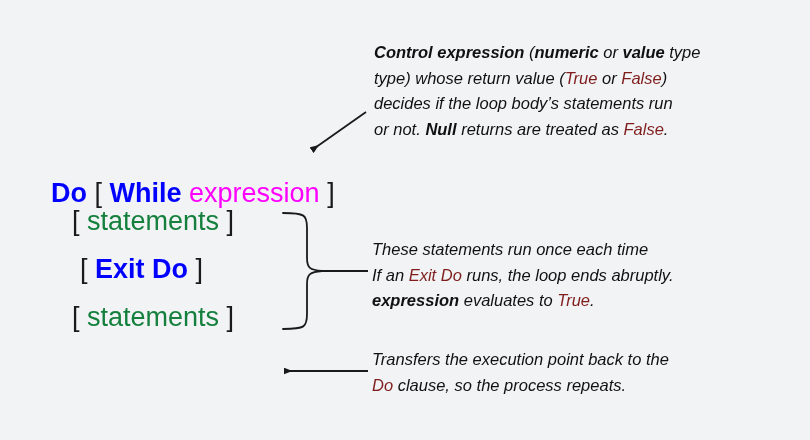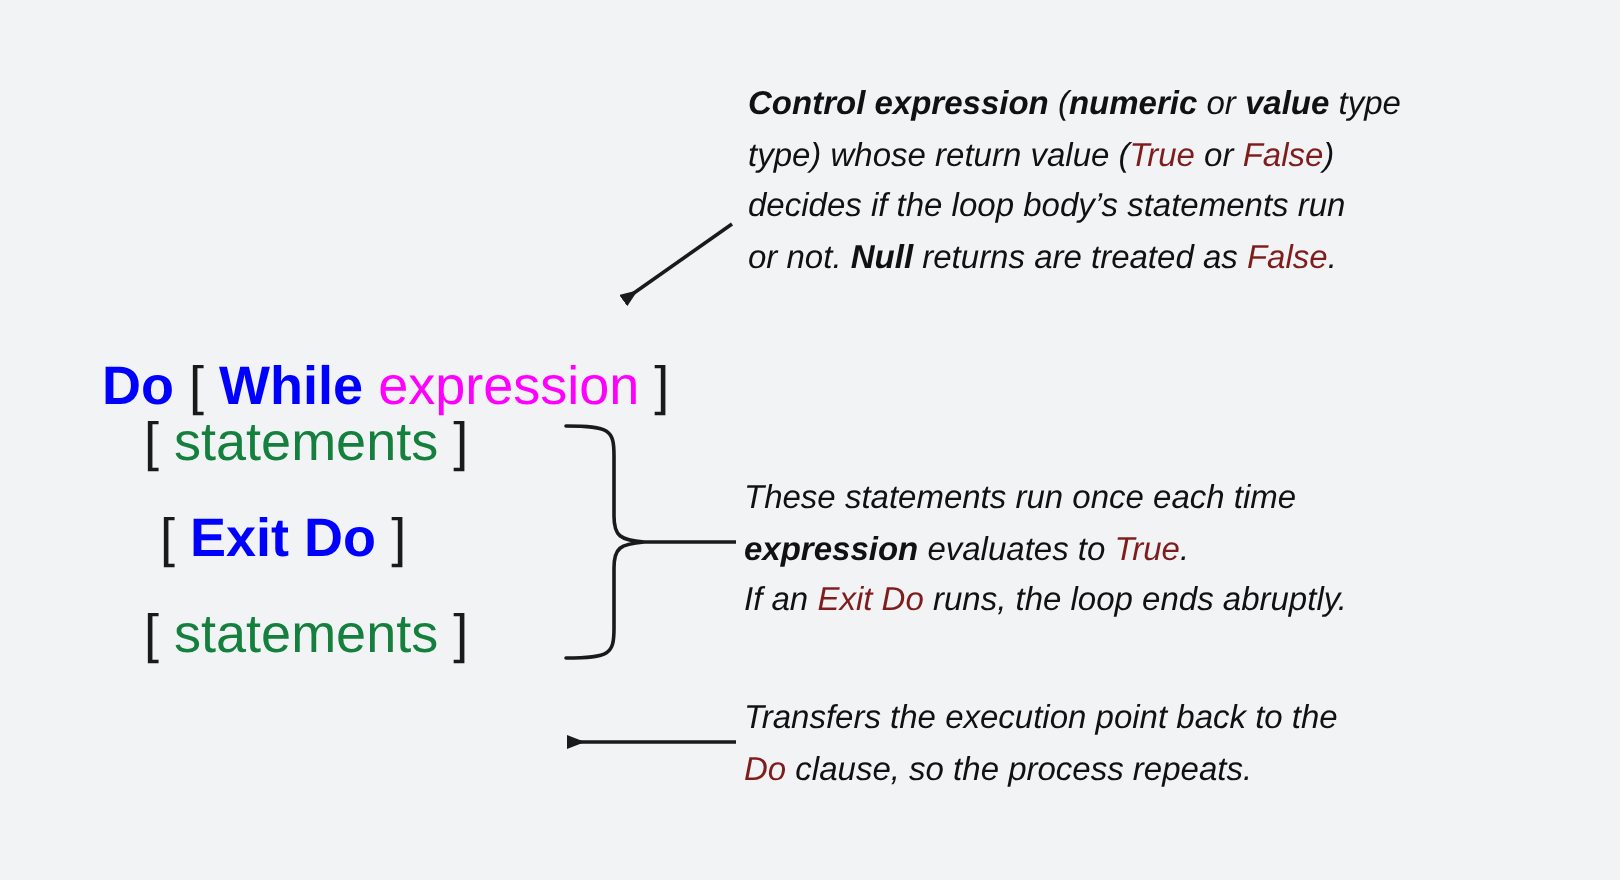--- a/index.html
+++ b/index.html
@@ -109,22 +109,22 @@
 
   <div class="annotation" id="annot-top">
     <div><b>Control expression</b><span> (</span><b>numeric</b><span> or </span><b>value</b><span> type</span></div>
     <div><span>type) whose return value (</span><span class="bblue">True</span><span> or </span><span class="bblue">False</span><span>)</span></div>
     <div>decides if the loop body’s statements run</div>
     <div><span>or not. </span><b>Null</b><span> returns are treated as </span><span class="bblue">False</span><span>.</span></div>
   </div>
 
   <div class="annotation" id="annot-mid">
     <div>These statements run once each time</div>
+    <div><span>If an </span><span class="bblue">Exit Do</span><span> runs, the loop ends abruptly.</span></div>
     <div><b>expression</b><span> evaluates to </span><span class="bblue">True</span><span>.</span></div>
-    <div><span>If an </span><span class="bblue">Exit Do</span><span> runs, the loop ends abruptly.</span></div>
   </div>
 
   <div class="annotation" id="annot-bottom">
     <div>Transfers the execution point back to the</div>
     <div><span class="bblue">Do</span><span> clause, so the process repeats.</span></div>
   </div>
 
   <svg id="connectors" viewBox="0 0 810 440">
     <defs>
       <marker id="arrowhead" markerWidth="9" markerHeight="7" refX="8.5" refY="3.5" orient="auto" markerUnits="userSpaceOnUse">

